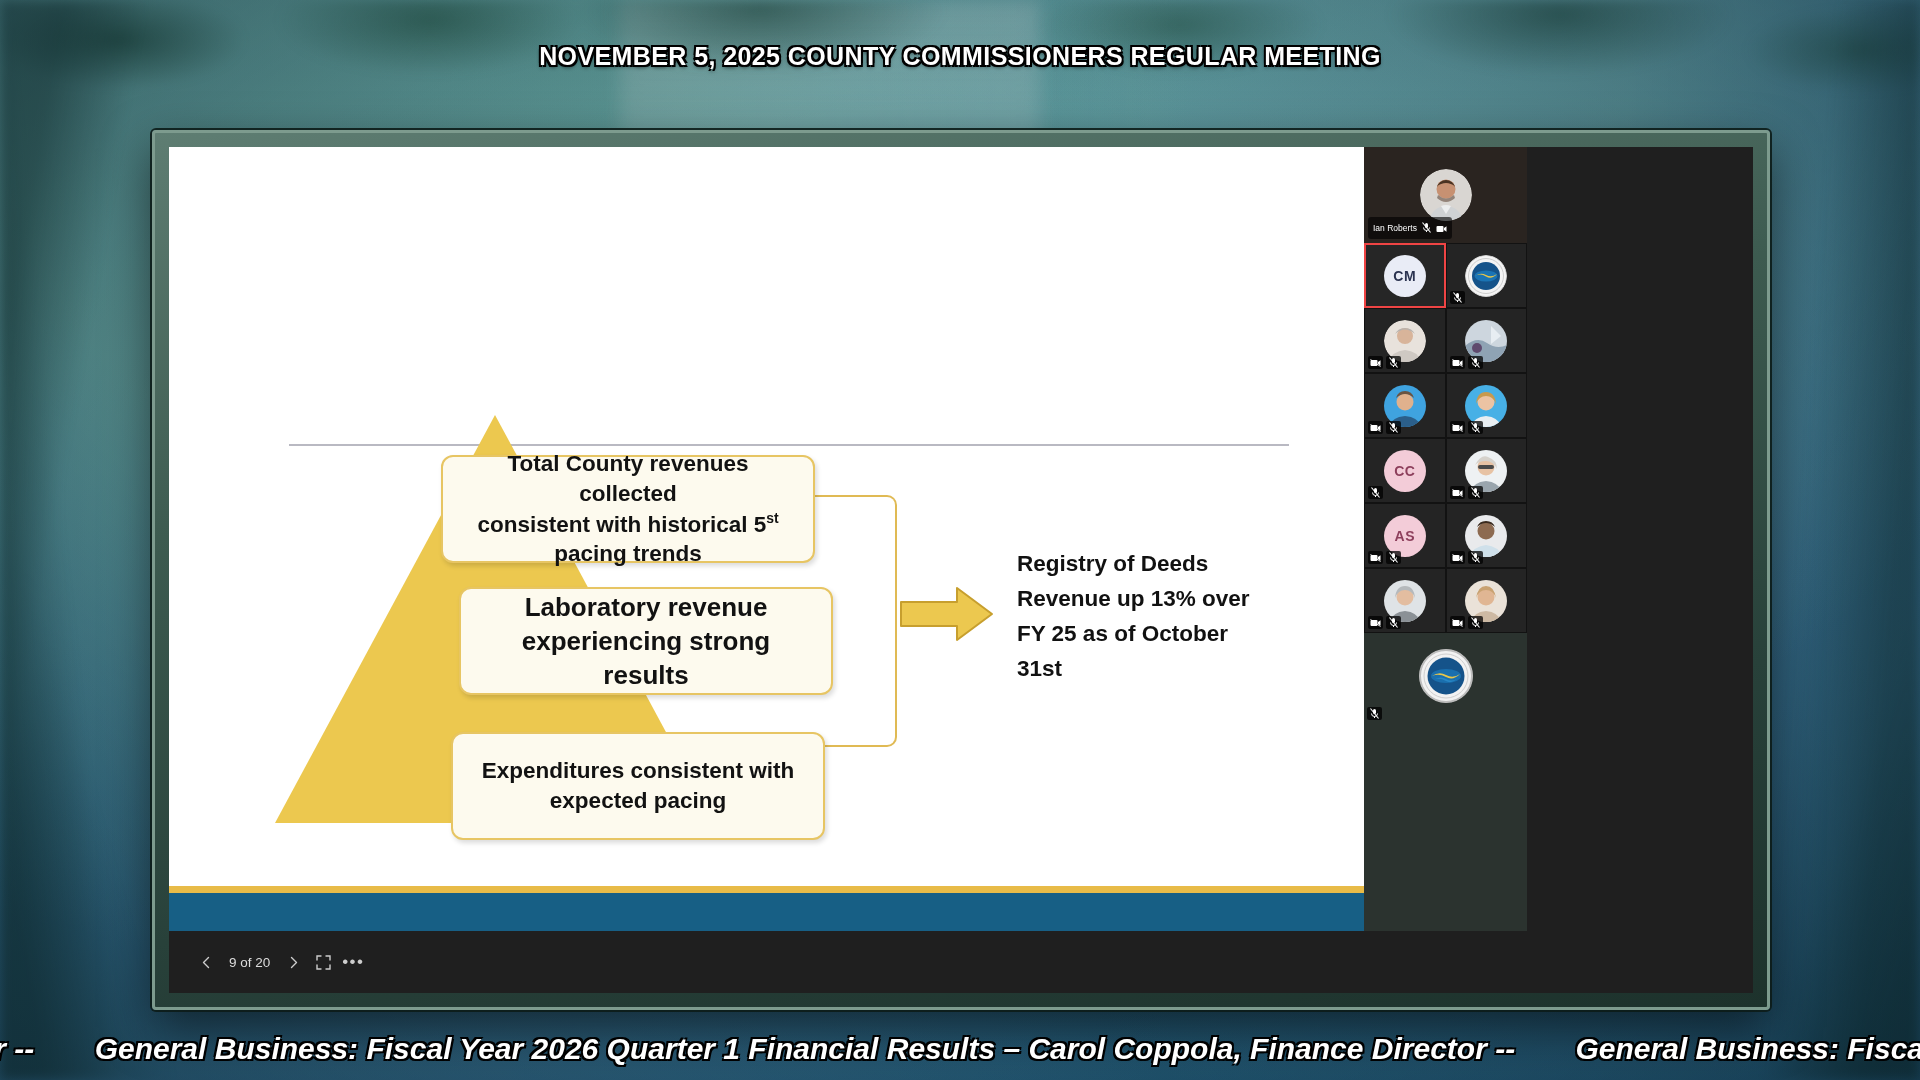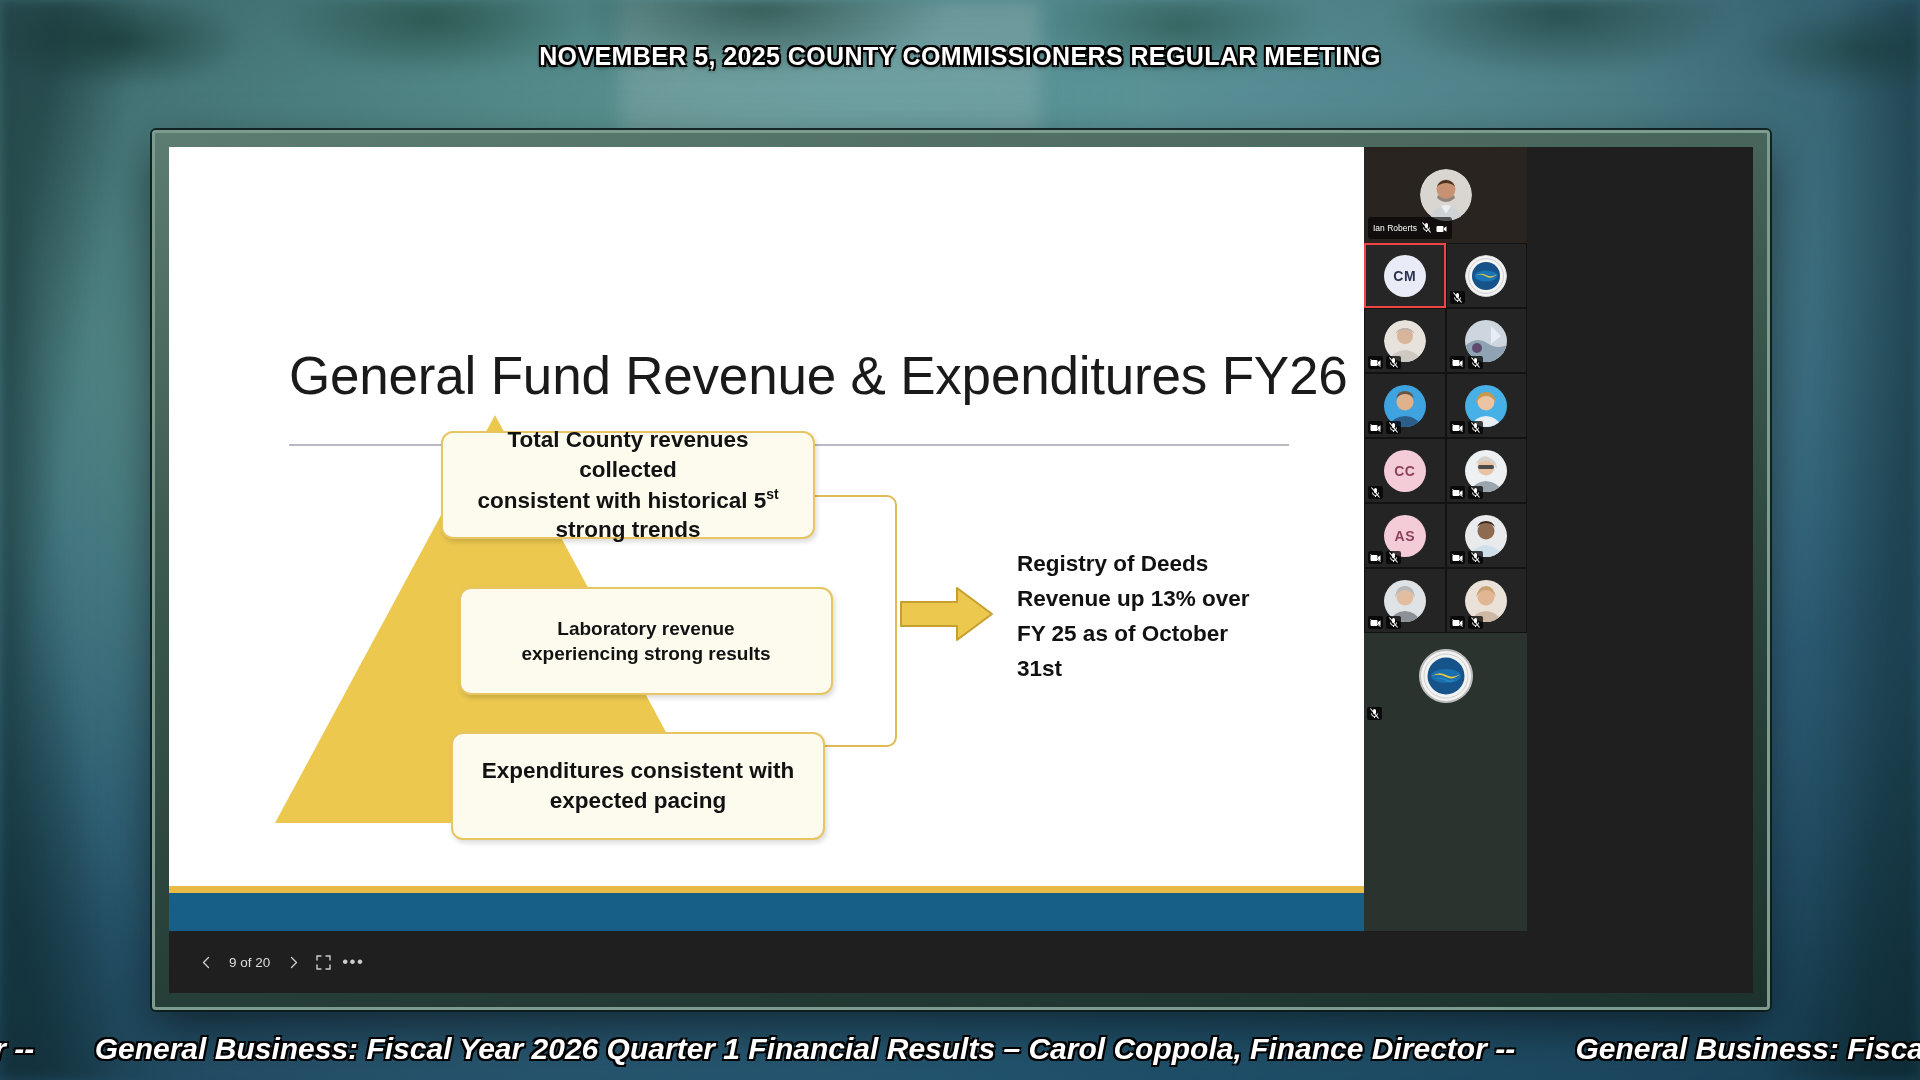--- a/index.html
+++ b/index.html
@@ -138,22 +138,22 @@
     border-radius: 12px;
     box-shadow: 2px 3px 5px rgba(0,0,0,.14);
     display: flex; align-items: center; justify-content: center;
     text-align: center;
     color: #121212;
     font-weight: bold;
     font-family: "Liberation Sans", sans-serif;
     line-height: 1.32;
     padding: 8px 16px;
   }
-  .callout.c1 { left: 272px; top: 284px; width: 374px; height: 108px; font-size: 22.5px; }
-  .callout.c2 { left: 290px; top: 440px; width: 374px; height: 108px; font-size: 19px; }
+  .callout.c1 { left: 272px; top: 308px; width: 374px; height: 108px; font-size: 22.5px; }
+  .callout.c2 { left: 290px; top: 440px; width: 374px; height: 108px; font-size: 26px; }
   .callout.c3 { left: 282px; top: 585px; width: 374px; height: 108px; font-size: 22.5px; }
   .callout sup { font-size: .62em; vertical-align: super; }
 
   
   .arrow-wrap { position: absolute; left: 730px; top: 438px; width: 96px; height: 58px; }
   .arrow-wrap svg { display: block; }
 
   
   .right-text {
     position: absolute; left: 848px; top: 400px; width: 250px;
@@ -272,32 +272,31 @@
 
   <div class="top-banner">
     <span class="txt">NOVEMBER 5, 2025 COUNTY COMMISSIONERS REGULAR MEETING</span>
   </div>
 
   <div class="share-frame">
     <div class="share-inner">
 
       <div class="slide">
 
-        <div class="slide-title">General Fund Revenue &amp; Expenditures FY26</div>
         <div class="slide-rule"></div>
 
         <div class="pyramid"></div>
 
         <div class="connector"></div>
 
         <div class="callout c1">
           <div>
             <span>Total County revenues collected</span><br>
             <span>consistent with historical 5</span><sup>st</sup><br>
-            <span>strong trends</span>
+            <span>pacing trends</span>
           </div>
         </div>
 
         <div class="callout c2">
           <div>
             <span>Laboratory revenue</span><br>
             <span>experiencing strong results</span>
           </div>
         </div>
 

